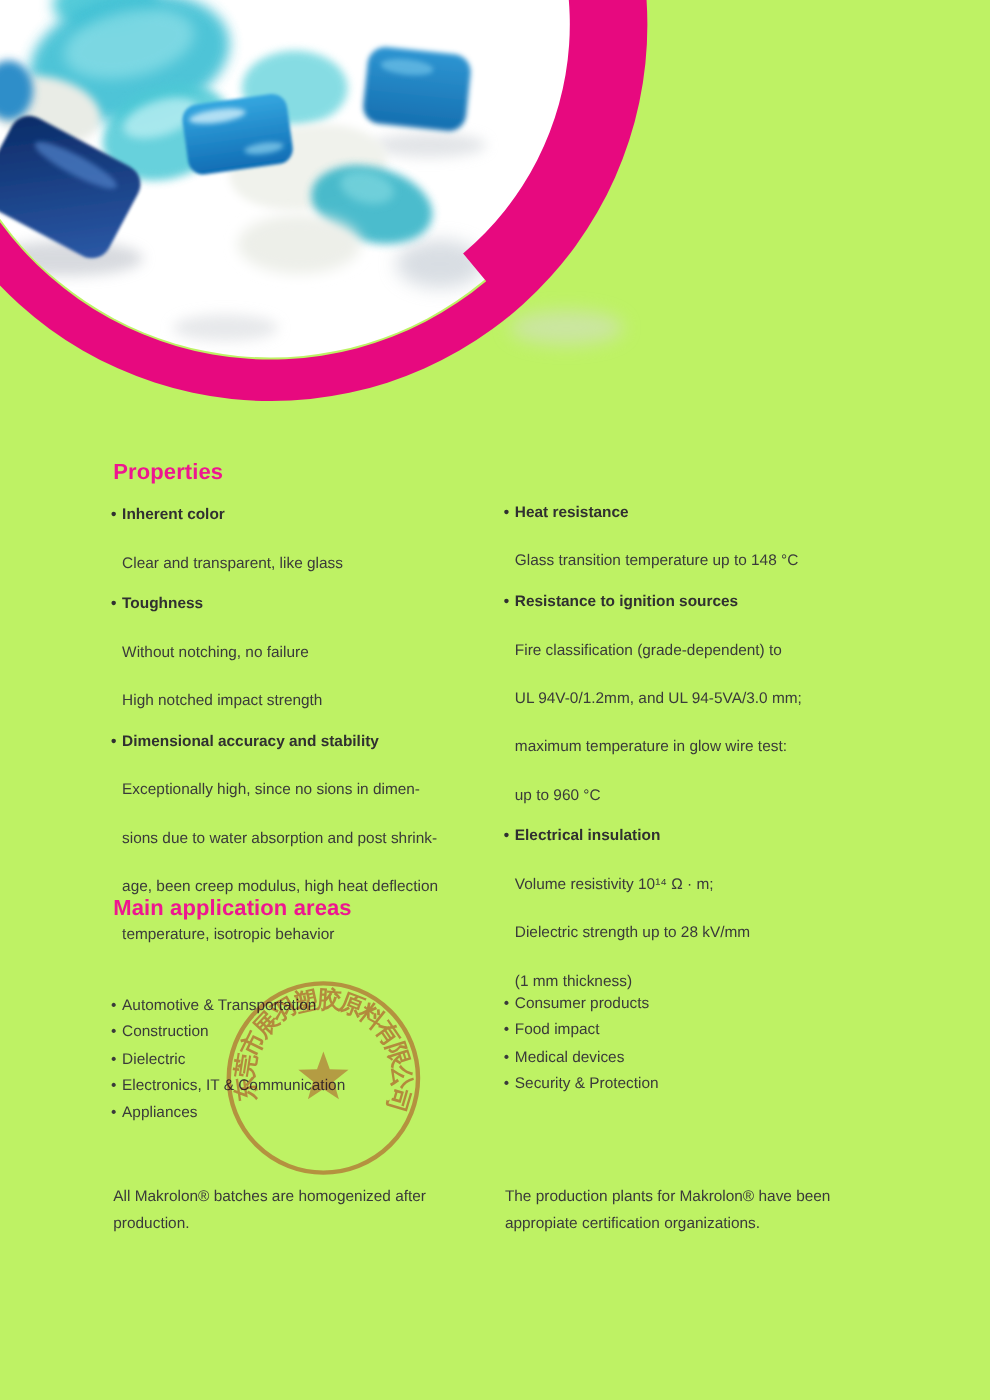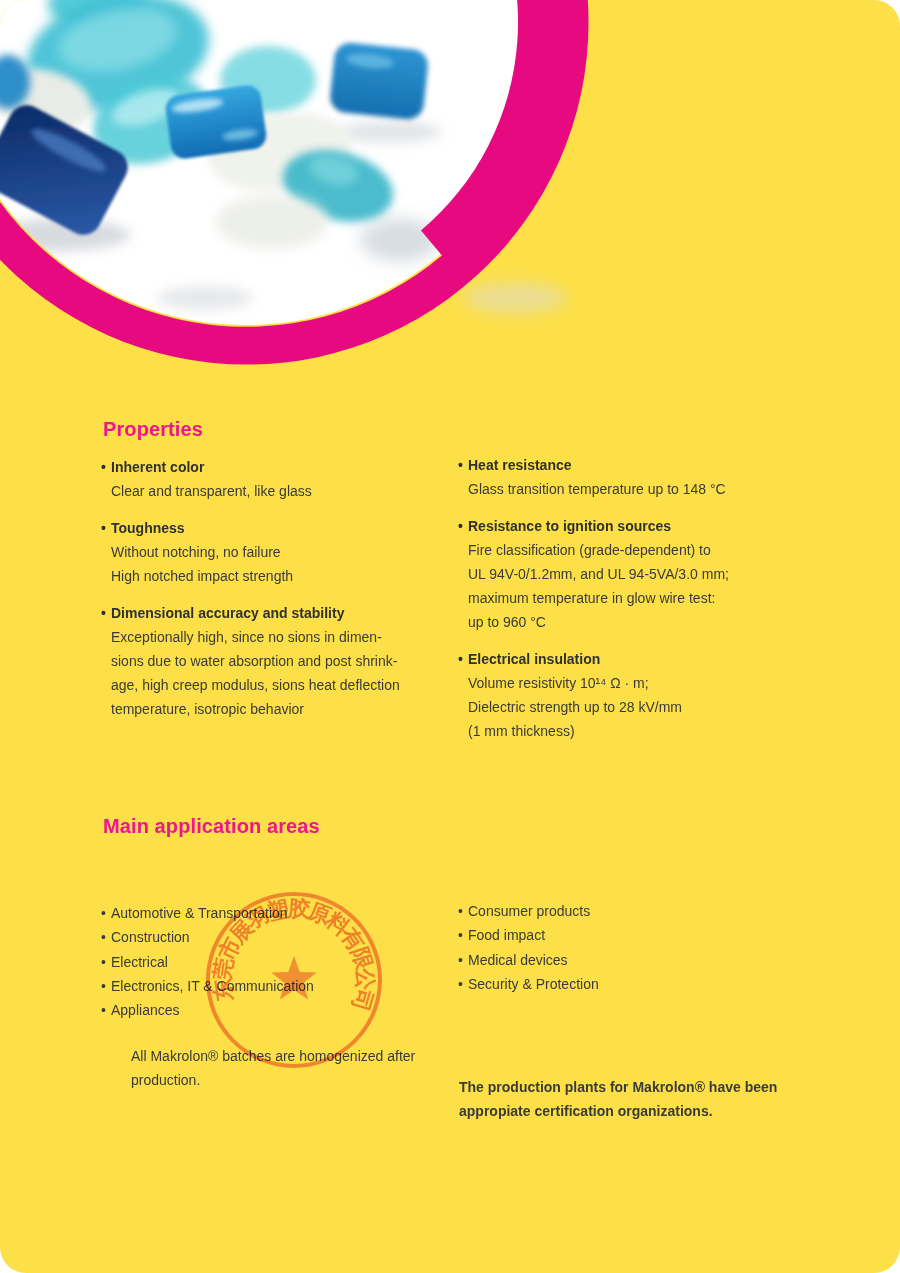--- a/index.html
+++ b/index.html
@@ -1,29 +1,29 @@
 <!DOCTYPE html>
 <html><head>
 <meta charset="utf-8">
 <style>
   html,body{margin:0;padding:0;background:#fff;}
   .page{
-    position:relative;width:900px;height:1273px;background:#fde047;overflow:hidden;
-    font-family:"Liberation Sans","DejaVu Sans",sans-serif;color:#3a3a3a;border-radius:26px;
+    position:relative;width:900px;height:1273px;background:#bef264;overflow:hidden;
+    font-family:"Liberation Sans","DejaVu Sans",sans-serif;color:#3a3a3a;
   }
   .hero{position:absolute;left:0;top:0;pointer-events:none;}
   .h{
     position:absolute;font-size:20px;font-weight:bold;color:#ee1690;
     line-height:24px;letter-spacing:0.1px;
   }
   .col{position:absolute;font-size:14px;line-height:24px;}
   .prop{margin-bottom:13px;}
   .ptitle{font-weight:bold;color:#303030;}
   .bul{display:inline-block;width:10px;}
-  .pline{padding-left:10px;}
+  .pline{padding-left:10px;margin-top:20px;}
   .bline{line-height:24.3px;}
   .fline{line-height:24.4px;}
   .stamp{
     position:absolute;left:199px;top:885px;width:192px;height:192px;
     mix-blend-mode:multiply;opacity:0.9;pointer-events:none;
   }
   .stamp text{
     font-family:"DejaVu Sans","Liberation Sans",sans-serif;
     font-size:22px;font-weight:bold;
   }
@@ -129,21 +129,21 @@
         </div>
         <div class="prop">
           <div class="ptitle"><span class="bul">•</span><span>Toughness</span></div>
           <div class="pline">Without notching, no failure</div>
           <div class="pline">High notched impact strength</div>
         </div>
         <div class="prop">
           <div class="ptitle"><span class="bul">•</span><span>Dimensional accuracy and stability</span></div>
           <div class="pline">Exceptionally high, since no sions in dimen-</div>
           <div class="pline">sions due to water absorption and post shrink-</div>
-          <div class="pline">age, high creep modulus, sions heat deflection</div>
+          <div class="pline">age, been creep modulus, high heat deflection</div>
           <div class="pline">temperature, isotropic behavior</div>
         </div>
       </div>
     <div class="col" style="left:458px;top:453px;width:375px;">
         <div class="prop">
           <div class="ptitle"><span class="bul">•</span><span>Heat resistance</span></div>
           <div class="pline">Glass transition temperature up to 148 °C</div>
         </div>
         <div class="prop">
           <div class="ptitle"><span class="bul">•</span><span>Resistance to ignition sources</span></div>
@@ -159,38 +159,38 @@
           <div class="pline">(1 mm thickness)</div>
         </div>
       </div>
   </div>
 
   <div>
     <div class="h" style="left:103px;top:814px;">Main application areas</div>
     <div class="col" style="left:101px;top:901px;width:360px;">
         <div class="bline"><span class="bul">•</span><span>Automotive &amp; Transportation</span></div>
         <div class="bline"><span class="bul">•</span><span>Construction</span></div>
-        <div class="bline"><span class="bul">•</span><span>Electrical</span></div>
+        <div class="bline"><span class="bul">•</span><span>Dielectric</span></div>
         <div class="bline"><span class="bul">•</span><span>Electronics, IT &amp; Communication</span></div>
         <div class="bline"><span class="bul">•</span><span>Appliances</span></div>
       </div>
     <div class="col" style="left:458px;top:899px;width:360px;">
         <div class="bline"><span class="bul">•</span><span>Consumer products</span></div>
         <div class="bline"><span class="bul">•</span><span>Food impact</span></div>
         <div class="bline"><span class="bul">•</span><span>Medical devices</span></div>
         <div class="bline"><span class="bul">•</span><span>Security &amp; Protection</span></div>
       </div>
   </div>
 
   <div>
-    <div class="col" style="left:103px;top:1044px;width:345px;margin-left:28px;">
+    <div class="col" style="left:103px;top:1075px;width:345px;">
         <div class="fline">All Makrolon® batches are homogenized after</div>
         <div class="fline">production.</div>
       </div>
-    <div class="col" style="left:459px;top:1075px;width:370px;font-weight:bold;">
+    <div class="col" style="left:459px;top:1075px;width:370px;">
         <div class="fline">The production plants for Makrolon® have been</div>
         <div class="fline">appropiate certification organizations.</div>
       </div>
   </div>
 
   <svg class="stamp" viewBox="0 0 192 192" xmlns="http://www.w3.org/2000/svg" xmlns:xlink="http://www.w3.org/1999/xlink">
     <defs>
       <path id="stampArc" d="M 34.1 114.8 A 64 64 0 1 1 151.5 125.1" fill="none"></path>
     </defs>
     <circle cx="95" cy="95" r="86" fill="none" stroke="#ee828a" stroke-width="4" opacity="0.9"></circle>

